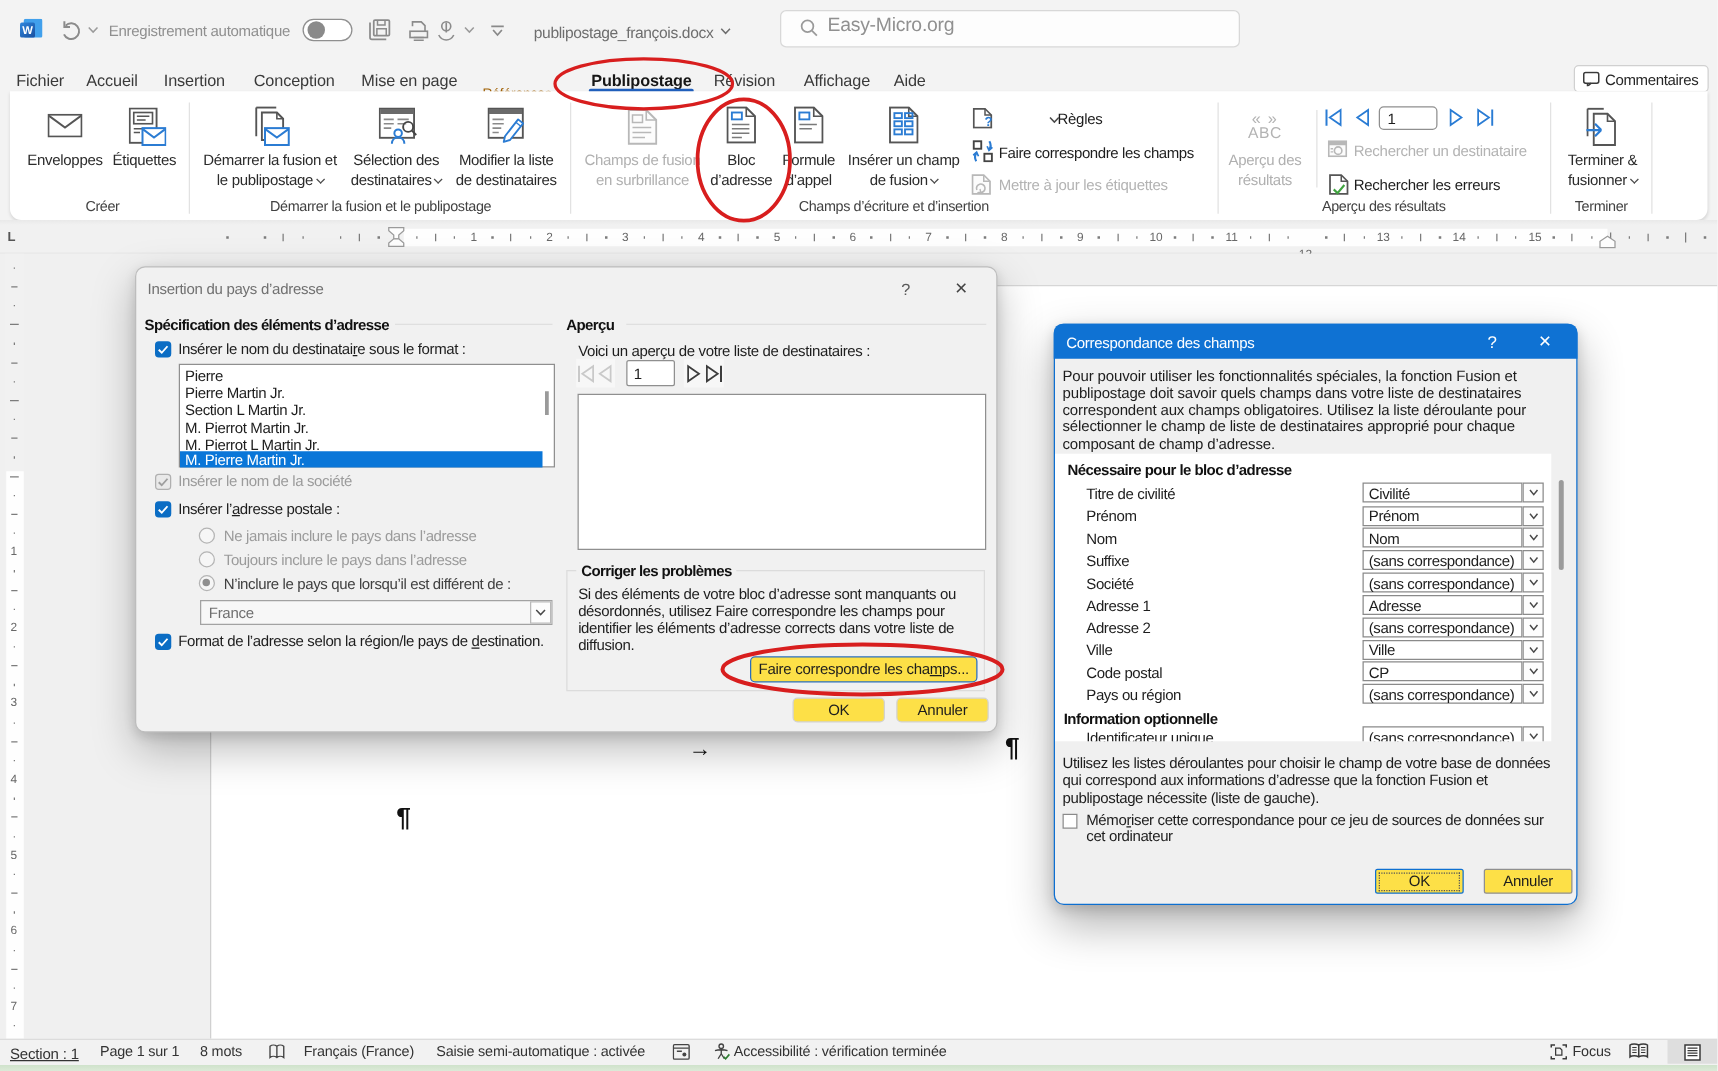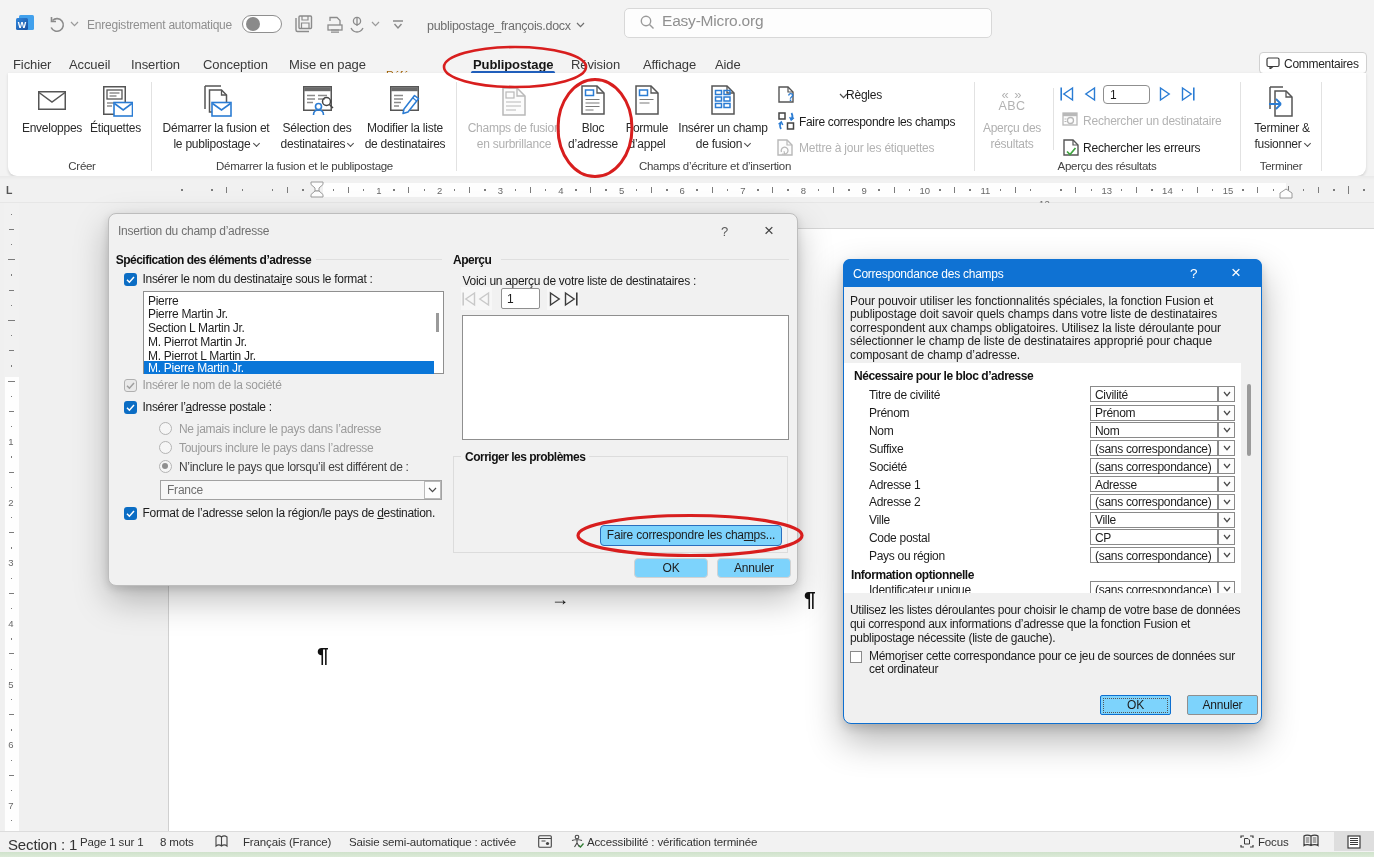--- a/index.html
+++ b/index.html
@@ -7,21 +7,21 @@
 .a{position:absolute}
 .t12{font-size:12px;color:#1d1d1d;letter-spacing:-0.22px;white-space:pre}
 .chev{display:inline-block;width:5px;height:5px;border-right:1.3px solid #4a4a4a;border-bottom:1.3px solid #4a4a4a;transform:rotate(45deg);vertical-align:2px}
 .seph{position:absolute;width:1px;background:#e2e2e2}
 .rlbl{position:absolute;font-size:12px;letter-spacing:-0.25px;color:#2b2b2b;text-align:center;line-height:15.5px;white-space:pre}
 .glbl{position:absolute;font-size:11.5px;letter-spacing:-0.3px;color:#424242;text-align:center;white-space:pre}
 .cb{position:absolute;width:13px;height:13px;border-radius:3px}
 .cbb{background:#0b6dc4}
 .cbd{background:#e9e9e9;border:1px solid #b0b0b0}
 .radio{position:absolute;width:13px;height:13px;border-radius:50%;border:1px solid #b4b4b4;background:#f6f6f6}
-.btn{position:absolute;background:#7dd3fc;border:1px solid #d2d2d2;border-radius:4px;
+.btn{position:absolute;background:#fde047;border:1px solid #d2d2d2;border-radius:4px;
 font-size:12px;letter-spacing:-0.22px;color:#1d1d1d;text-align:center}
 .num{position:absolute;font-size:9.5px;color:#686868;letter-spacing:0}
 </style></head><body>
 <svg class="a" style="left:16px;top:15px;" width="18" height="18" viewBox="0 0 18 18">
     <defs>
       <linearGradient id="wg" x1="0" y1="0" x2="1" y2="1">
         <stop offset="0" stop-color="#2f87dd"></stop>
         <stop offset="1" stop-color="#1a4f9e"></stop>
       </linearGradient>
     </defs>
@@ -366,21 +366,21 @@
 <div class="a" style="left:10.8px;top:759.5px;width:1.4px;height:1.4px;background:#7c7c7c"></div>
 <div class="a" style="left:9px;top:774.7px;width:5px;height:1px;background:#7c7c7c"></div>
 <div class="a" style="left:10.8px;top:789.8px;width:1.4px;height:1.4px;background:#7c7c7c"></div>
 <div class="num" style="left:4px;top:739.3px;width:14px;text-align:center">6</div>
 <div class="a" style="left:10.8px;top:820.1px;width:1.4px;height:1.4px;background:#7c7c7c"></div>
 <div class="num" style="left:4px;top:800.0px;width:14px;text-align:center">7</div>
 <div class="a t12" style="left:551px;top:589px;font-size:18px;color:#111;font-weight:bold">→</div>
 <div class="a t12" style="left:804px;top:587px;font-size:21px;color:#111;font-weight:bold">¶</div>
 <div class="a t12" style="left:317px;top:643px;font-size:21px;color:#111;font-weight:bold">¶</div>
 <div class="a" id="d1" style="left:108px;top:213px;width:690px;height:373px;background:#f1f1f1;border:1px solid #bdbdbd;border-radius:8px;box-shadow:0 14px 34px rgba(0,0,0,0.26),0 3px 9px rgba(0,0,0,0.13);z-index:40">
-    <div class="a t12" style="left:9px;top:9.5px;color:#707070">Insertion du champ d’adresse</div>
+    <div class="a t12" style="left:9px;top:9.5px;color:#707070">Insertion du pays d’adresse</div>
     <div class="a t12" style="left:612px;top:9.5px;color:#5a5a5a;font-size:13px">?</div>
     <div class="a t12" style="left:655px;top:6.5px;color:#444;font-size:17px">×</div>
     <div class="a t12" style="left:6.7px;top:39px;font-weight:bold;color:#111;letter-spacing:-0.5px">Spécification des éléments d’adresse</div>
     <div class="a" style="left:207px;top:45px;width:126px;height:1px;background:#dfdfdf"></div>
     <div class="cb cbb" style="left:15px;top:58.5px"></div>
     <svg class="a" style="left:15px;top:58.5px" width="13" height="13" viewBox="0 0 13 13">
       <path d="M3 6.8 L5.4 9.2 L10 4" fill="none" stroke="#fff" stroke-width="1.5"></path>
     </svg>
     <div class="a t12" style="left:33.5px;top:58px;letter-spacing:-0.3px">Insérer le nom du destinatai<span style="text-decoration:underline">r</span>e sous le format :</div>
     <div class="a" style="left:34px;top:77px;width:301px;height:83px;background:#fff;border:1px solid #8f8f8f"></div>
@@ -437,20 +437,21 @@
     <svg class="a" style="left:439px;top:76.5px;" width="14" height="16" viewBox="0 0 14 16">
       <path d="M2.5 2 V14 L11.2 8 Z" fill="none" stroke="#3d3d3d" stroke-width="1.4"></path>
     </svg>
     <svg class="a" style="left:455px;top:76.5px;" width="14" height="16" viewBox="0 0 14 16">
       <path d="M12.8 1.5 V14.5" stroke="#3d3d3d" stroke-width="1.6"></path>
       <path d="M1.5 2 V14 L10.2 8 Z" fill="none" stroke="#3d3d3d" stroke-width="1.4"></path>
     </svg>
     <div class="a" style="left:353px;top:101px;width:327px;height:125px;background:#fff;border:1px solid #8f8f8f"></div>
     <div class="a" style="left:344px;top:242px;width:335px;height:97px;border:1px solid #dcdcdc"></div>
     <div class="a t12" style="left:352px;top:235.5px;font-weight:bold;color:#111;letter-spacing:-0.5px;background:#f1f1f1;padding:0 4px">Corriger les problèmes</div>
+    <div class="a t12" style="left:353.5px;top:255px;line-height:13.5px;letter-spacing:-0.28px">Si des éléments de votre bloc d’adresse sont manquants ou<br>désordonnés, utilisez Faire correspondre les champs pour<br>identifier les éléments d’adresse corrects dans votre liste de<br>diffusion.</div>
     <div class="btn" style="left:491px;top:310.5px;width:182px;height:21px;border:1.3px solid #2a6fbe;line-height:19px;border-radius:4px">Faire correspondre les cha<span style="text-decoration:underline">m</span>ps...</div>
     <div class="btn" style="left:525px;top:344px;width:74px;height:20px;line-height:18.5px">OK</div>
     <div class="btn" style="left:608px;top:344px;width:74px;height:20px;line-height:18.5px">Annuler</div>
   </div>
 <div class="a" id="d2" style="left:843px;top:259px;width:419px;height:465px;background:#f0f0f0;border:1.4px solid #0e6fd0;border-radius:8px;box-shadow:0 16px 36px rgba(0,0,0,0.3),0 4px 10px rgba(0,0,0,0.14);z-index:50">
     <div class="a" style="left:-1.4px;top:-1.4px;width:419.4px;height:28px;background:#0f72d3;border-radius:7px 7px 0 0"></div>
     <div class="a t12" style="left:9px;top:6.5px;color:#fff;letter-spacing:-0.25px">Correspondance des champs</div>
     <div class="a t12" style="left:346px;top:6px;color:#fff;font-size:13.5px">?</div>
     <div class="a t12" style="left:387px;top:3px;color:#fff;font-size:17px">×</div>
     <div class="a t12" style="left:6px;top:35px;line-height:13.4px;letter-spacing:-0.12px">Pour pouvoir utiliser les fonctionnalités spéciales, la fonction Fusion et<br>publipostage doit savoir quels champs dans votre liste de destinataires<br>correspondent aux champs obligatoires. Utilisez la liste déroulante pour<br>sélectionner le champ de liste de destinataires approprié pour chaque<br>composant de champ d’adresse.</div>
@@ -538,21 +539,21 @@
     <div class="a" style="left:403px;top:124px;width:4px;height:72px;background:#9b9b9b;border-radius:2px"></div>
     <div class="a t12" style="left:6px;top:342.5px;line-height:14px;letter-spacing:-0.3px">Utilisez les listes déroulantes pour choisir le champ de votre base de données<br>qui correspond aux informations d’adresse que la fonction Fusion et<br>publipostage nécessite (liste de gauche).</div>
     <div class="a" style="left:6px;top:390.5px;width:12px;height:12px;background:#fff;border:1px solid #8a8a8a"></div>
     <div class="a t12" style="left:25px;top:389.5px;line-height:13.5px;letter-spacing:-0.3px">Mémo<span style="text-decoration:underline">r</span>iser cette correspondance pour ce jeu de sources de données sur<br>cet ordinateur</div>
     <div class="btn" style="left:256px;top:435px;width:71px;height:20px;border:1.5px solid #0e6fd0;line-height:17px;border-radius:2px">
       <span style="display:block;margin:1.8px;border:1px dotted #555;line-height:13.5px">OK</span>
     </div>
     <div class="btn" style="left:343px;top:435px;width:71px;height:20px;border:1px solid #8f8f8f;line-height:18px;border-radius:2px">Annuler</div>
   </div>
 <div class="a" style="left:0px;top:831px;width:1374px;height:20.5px;background:#f2f2f2;border-top:1px solid #dcdcdc;z-index:10"></div>
-<div class="a" style="left:8px;top:835.5px;font-size:15px;letter-spacing:-0.15px;color:#333;z-index:11;white-space:pre;">Section : 1</div>
+<div class="a" style="left:8px;top:835.5px;font-size:12px;letter-spacing:-0.15px;color:#333;z-index:11;white-space:pre;text-decoration:underline;">Section : 1</div>
 <div class="a" style="left:80px;top:835.5px;font-size:11.5px;letter-spacing:-0.15px;color:#333;z-index:11;white-space:pre;">Page 1 sur 1</div>
 <div class="a" style="left:160px;top:835.5px;font-size:11.5px;letter-spacing:-0.15px;color:#333;z-index:11;white-space:pre;">8 mots</div>
 <svg class="a" style="left:215px;top:835px;z-index:11" width="13" height="13" viewBox="0 0 13 13">
     <path d="M6.5 2 C5 0.8 2.5 0.8 1 2 V11 C2.5 9.8 5 9.8 6.5 11 C8 9.8 10.5 9.8 12 11 V2 C10.5 0.8 8 0.8 6.5 2 M6.5 2 V11" fill="none" stroke="#444" stroke-width="1.1"></path>
   </svg>
 <div class="a" style="left:243px;top:835.5px;font-size:11.5px;letter-spacing:-0.15px;color:#333;z-index:11;white-space:pre;">Français (France)</div>
 <div class="a" style="left:349px;top:835.5px;font-size:11.5px;letter-spacing:-0.15px;color:#333;z-index:11;white-space:pre;">Saisie semi-automatique : activée</div>
 <svg class="a" style="left:538px;top:835px;z-index:11" width="14" height="13" viewBox="0 0 14 13">
     <rect x="0.7" y="0.7" width="12.6" height="11.6" rx="1" fill="none" stroke="#444" stroke-width="1.1"></rect>
     <path d="M1 3.5 h12 M3.5 6 h4" stroke="#444" stroke-width="1.1"></path>

